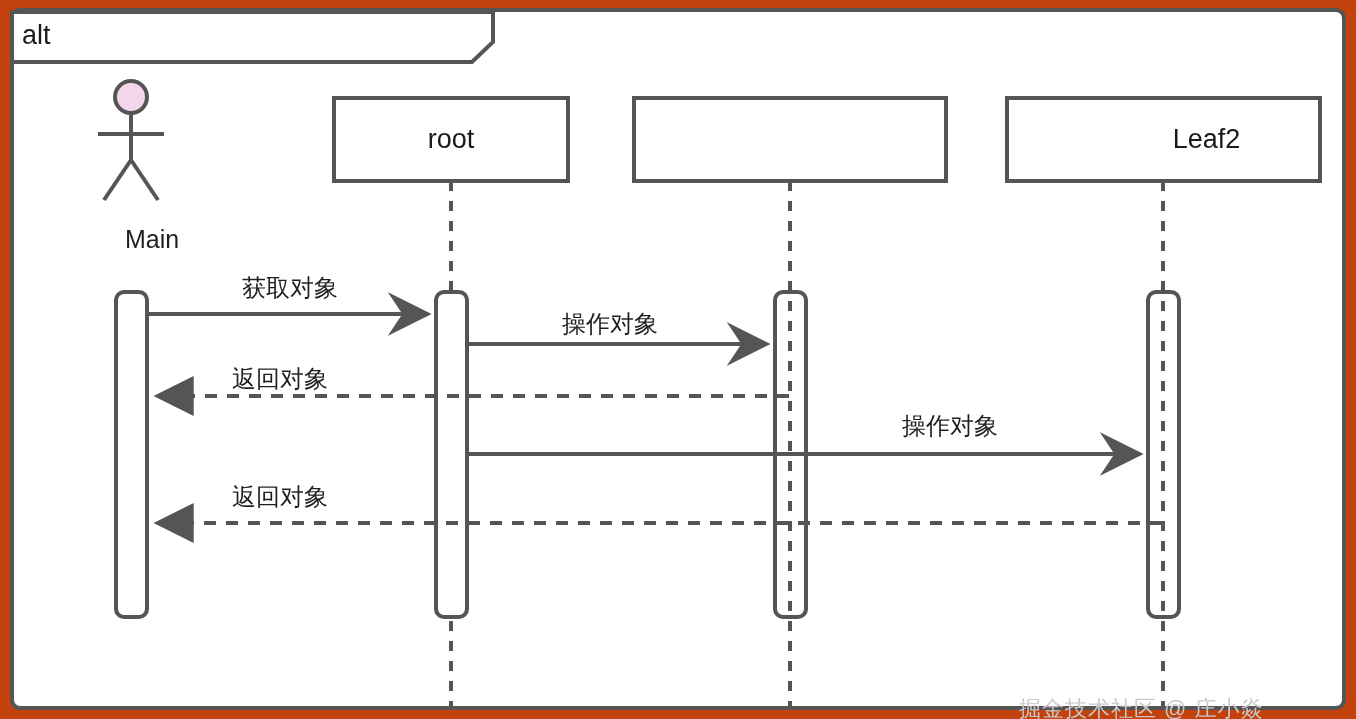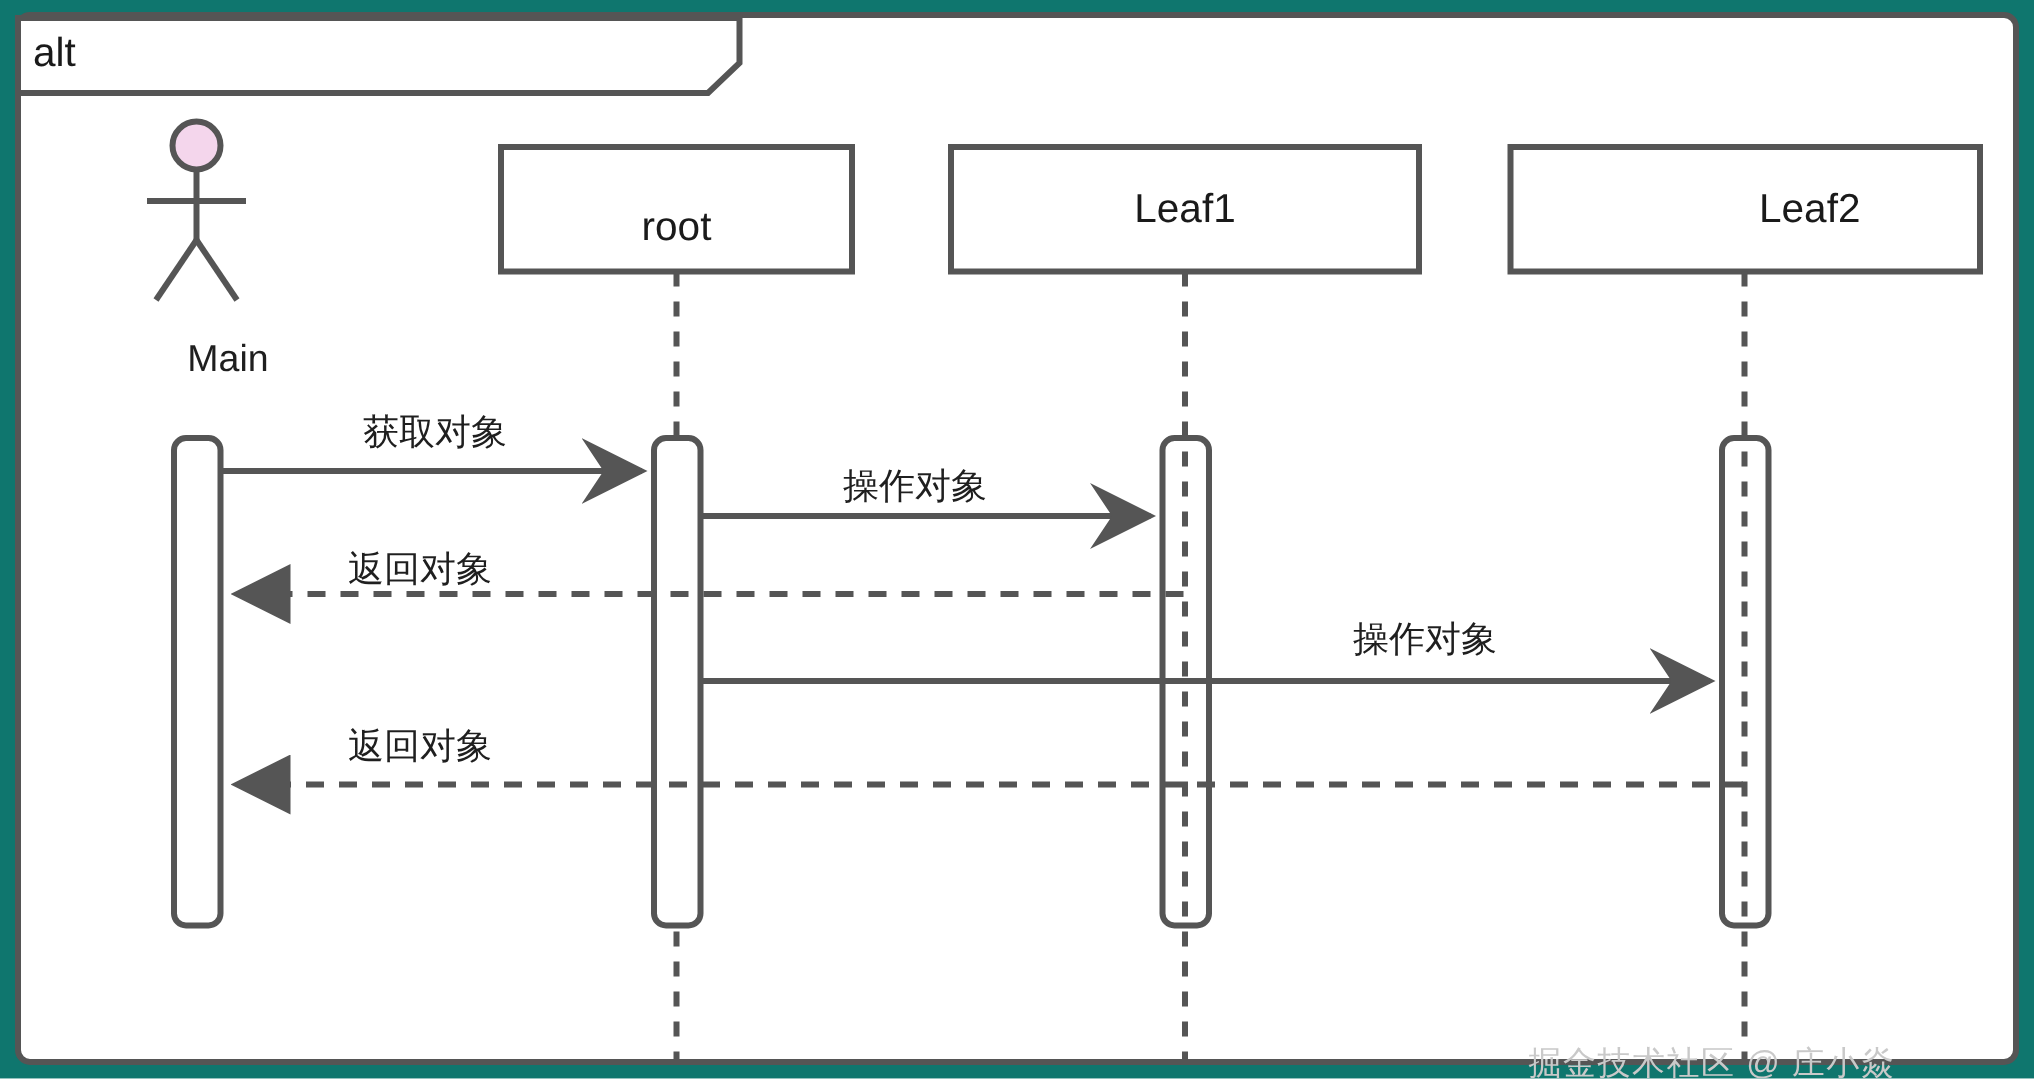--- a/index.html
+++ b/index.html
@@ -7,21 +7,21 @@
     padding: 0;
     background: #ffffff;
   }
   body {
     font-family: "Liberation Sans", "DejaVu Sans", sans-serif;
   }
   #canvas {
     position: relative;
     width: 1356px;
     height: 719px;
-    background: #0f766e;
+    background: #c2410c;
     overflow: hidden;
   }
   #diagram-svg {
     position: absolute;
     left: 0;
     top: 0;
     width: 1356px;
     height: 719px;
   }
   .lbl {
@@ -44,21 +44,21 @@
     text-align: center;
     font-size: 25px;
     padding-left: 21px;
   }
   .lifeline-label {
     top: 124px;
     font-size: 27px;
     text-align: center;
     color: #1a1a1a;
   }
-  .ll-root  { left: 334px; width: 234px; margin-top: 12px; }
+  .ll-root  { left: 334px; width: 234px; }
   .ll-leaf1 { left: 634px; width: 312px; }
   .ll-leaf2 { left: 1050px; width: 313px; }
   .msg-label {
     font-size: 24px;
     text-align: center;
     color: #1f1f1f;
   }
   .m1 { left: 190px; top: 272px; width: 200px; }
   .m2 { left: 500px; top: 308px; width: 220px; }
   .m3 { left: 180px; top: 363px; width: 200px; }
@@ -121,21 +121,20 @@
     <line x1="468" y1="454" x2="1140" y2="454" stroke="#555555" stroke-width="4" marker-end="url(#arrow-open)"></line>
 
     <line x1="1162" y1="523" x2="157" y2="523" stroke="#555555" stroke-width="4" stroke-dasharray="12 10" marker-end="url(#arrow-solid)"></line>
   </svg>
 
   <div class="lbl frame-label">alt</div>
 
   <div class="lbl actor-label">Main</div>
 
   <div class="lbl lifeline-label ll-root">root</div>
-  <div class="lbl lifeline-label ll-leaf1">Leaf1</div>
   <div class="lbl lifeline-label ll-leaf2">Leaf2</div>
 
   <div class="lbl msg-label m1">获取对象</div>
   <div class="lbl msg-label m2">操作对象</div>
   <div class="lbl msg-label m3">返回对象</div>
   <div class="lbl msg-label m4">操作对象</div>
   <div class="lbl msg-label m5">返回对象</div>
 
   <div class="lbl watermark">掘金技术社区 @ 庄小焱</div>
 

